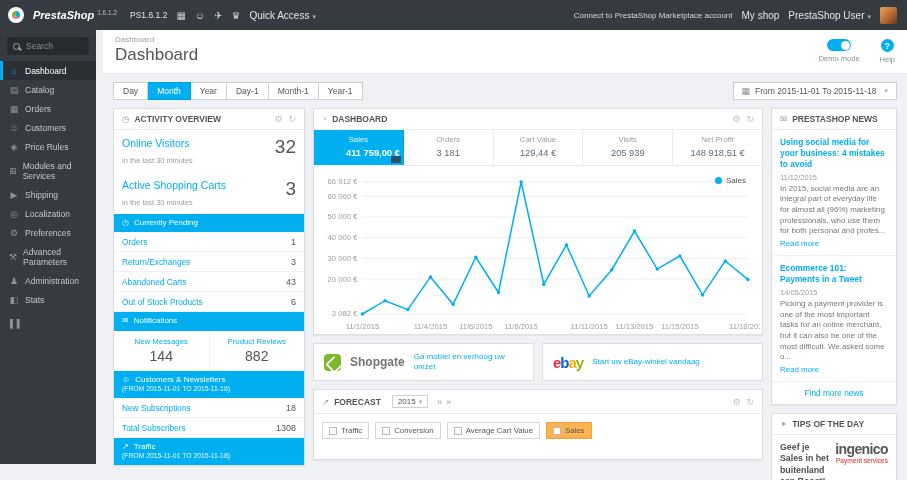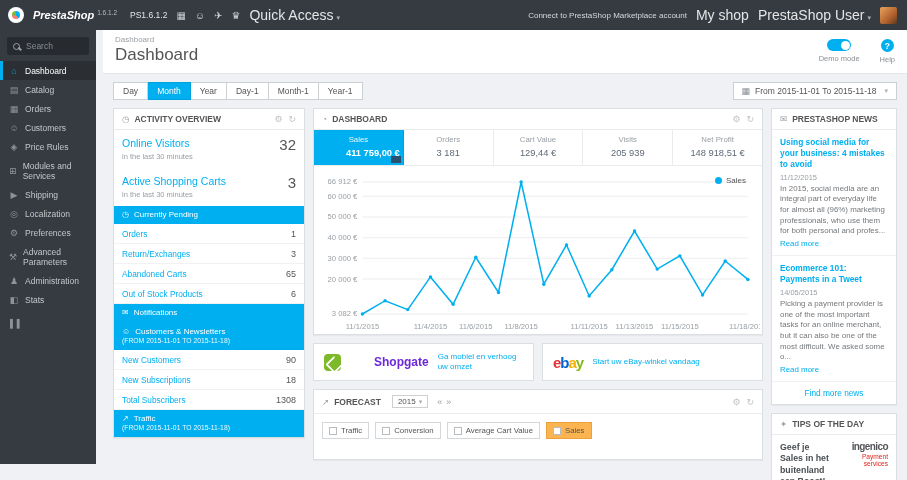--- a/index.html
+++ b/index.html
@@ -9,21 +9,21 @@
 
   
   .topbar { position:fixed; top:0; left:0; right:0; height:30px; background:#363a41; display:flex; align-items:center; justify-content:space-between; color:#fff; z-index:20; padding:0 10px 0 8px; }
   .tb-left, .tb-right { display:flex; align-items:center; gap:9px; }
   .logo { width:16px; height:16px; border-radius:50%; background:#fff; position:relative; flex:0 0 auto; }
   .logo::after { content:""; position:absolute; left:4px; top:4px; width:8px; height:8px; border-radius:50%; background:conic-gradient(#00aff0 0 40%, #f77 40% 70%, #7cb92c 70% 100%); }
   .brand { font-size:11px; font-weight:bold; color:#fff;font-style:italic; }
   .ver { font-size:6.5px; color:#b9bdc1; margin-left:-6px; position:relative; top:-3px; }
   .shoptag { font-size:8.5px; color:#e3e5e7; margin-left:4px; }
   .tb-ico { color:#cdd1d4; font-size:10px; cursor:pointer; }
-  .tb-item { font-size:14px; color:#e3e5e7; cursor:pointer; }
+  .tb-item { font-size:10px; color:#e3e5e7; cursor:pointer; }
   .tb-link { font-size:8px; color:#d6d9db; cursor:pointer; }
   .caret::after { content:"▾"; font-size:7px; margin-left:3px; color:#aab0b4; }
   .avatar { width:17px; height:17px; border-radius:2px; background:linear-gradient(135deg,#e8a45c,#b3622f 60%,#5c3a1e); cursor:pointer; }
 
   
   .sidebar { position:fixed; left:0; top:30px; bottom:16px; width:96px; background:#363a41; z-index:15; }
   .search { margin:7px 7px 6px; display:flex; align-items:center; background:#272b30; border-radius:2px; padding:4px 6px; gap:6px; }
   .mag { width:7px; height:7px; border:1.5px solid #9aa0a6; border-radius:50%; position:relative; flex:0 0 auto; }
   .mag::after { content:""; position:absolute; width:4px; height:1.5px; background:#9aa0a6; transform:rotate(45deg); right:-3px; bottom:-1px; }
   .search input { background:transparent; border:none; outline:none; color:#ccc; font-size:8.5px; width:62px; font-family:inherit; }
@@ -62,21 +62,21 @@
   .col-right { width:126px; flex:0 0 auto; }
   .panel { background:#fff; border:1px solid #dcdfe1; box-shadow:0 1px 1px rgba(0,0,0,.04); }
   .panel-h { display:flex; align-items:center; gap:5px; padding:5px 8px; border-bottom:1px solid #ebebeb; color:#555; font-weight:bold; font-size:8.5px; }
   .panel-ico { color:#9aa0a5; font-weight:normal; }
   .panel-tools { margin-left:auto; display:flex; gap:6px; color:#c0c4c7; font-size:9px; font-weight:normal; }
   .panel-tools span { cursor:pointer; }
 
   
   .visitor-row { padding:7px 8px 0; display:flex; justify-content:space-between; align-items:flex-start; }
   .visitor-label { color:#00aff0; font-size:10.5px; }
-  .visitor-num { font-size:15px; color:#555; line-height:1; }
+  .visitor-num { font-size:19px; color:#555; line-height:1; }
   .visitor-sub { padding:0 8px 7px; color:#9aa0a5; font-size:7.5px; }
   .sec-bar { background:#00aff0; color:#fff; font-size:8px; padding:4px 8px; line-height:1.3; }
   .sec-line { display:flex; align-items:center; gap:5px; }
   .sec-ico { font-size:8px; opacity:.9; }
   .sec-sub { font-size:6.8px; opacity:.92; }
   .a-row { display:flex; justify-content:space-between; align-items:center; padding:4.5px 8px; border-bottom:1px solid #f1f2f3; }
   .a-row .link { font-size:8.3px; }
   .a-val { color:#555; font-size:9px; }
   .notif-cells { display:flex; text-align:center; border-bottom:1px solid #f1f2f3; }
   .cell { flex:1; padding:6px 4px; cursor:pointer; }
@@ -97,21 +97,21 @@
   .chart-wrap { position:relative; padding:4px 2px 0; }
   .chart-legend { position:absolute; top:10px; right:16px; display:flex; align-items:center; gap:4px; font-size:8px; color:#555; }
   .legend-dot { width:7px; height:7px; border-radius:50%; background:#00aff0; }
   .tick { fill:#9aa0a5; font-size:7.6px; font-family:"Liberation Sans","DejaVu Sans",sans-serif; }
 
   
   .modrow { display:flex; gap:8px; margin-top:8px; }
   .modbox { flex:1; background:#fff; border:1px solid #dcdfe1; display:flex; align-items:center; gap:9px; padding:8px 10px; min-height:36px; }
   .sg-ico { width:17px; height:17px; border-radius:4px; background:#7db928; position:relative; flex:0 0 auto; }
   .sg-ico::after { content:""; position:absolute; left:4px; top:4px; width:9px; height:9px; border:2px solid #fff; border-radius:2px; border-top-color:transparent; transform:rotate(45deg); }
-  .sg-name { color:#6d28d9; font-weight:bold; font-size:12px;margin-left:24px; }
+  .sg-name { color:#737373; font-weight:bold; font-size:12px; }
   .mod-link { font-size:8px; line-height:1.25; }
   .ebay-logo { font-weight:bold; font-size:15px; letter-spacing:-1px; flex:0 0 auto; }
   .eb-e { color:#e53238; } .eb-b { color:#0064d2; } .eb-a { color:#f5af02; } .eb-y { color:#86b817; }
 
   
   .forecast { margin-top:8px; }
   .year-select { border:1px solid #ccd0d3; background:#fff; padding:1px 5px; font-size:8px; color:#555; font-weight:normal; display:flex; align-items:center; cursor:pointer; margin-left:6px; }
   .pager { color:#9aa0a5; font-size:9px; font-weight:normal; display:flex; gap:4px; margin-left:4px; }
   .pager span { cursor:pointer; }
   .flegend { display:flex; gap:6px; padding:8px 8px 20px; flex-wrap:nowrap; }
@@ -124,21 +124,21 @@
   .news-title { color:#00aff0; font-size:8.4px; font-weight:bold; line-height:1.3; cursor:pointer; }
   .news-date { color:#9aa0a5; font-size:7.5px; margin:3px 0 2px; }
   .news-body { color:#74787c; font-size:7.9px; line-height:1.35; }
   .read-more { font-size:7.9px; display:inline-block; margin-top:2px; }
   .find-more { text-align:center; padding:6px 4px; font-size:8.3px; }
   .tips { margin-top:8px; }
   .tips-body { padding:7px 8px 14px; }
   .tips-top { display:flex; justify-content:space-between; gap:6px; }
   .tips-head { font-weight:bold; color:#4a4e52; font-size:8.8px; width:56px; line-height:1.3; }
   .ingenico { text-align:right; }
-  .ing-name { font-weight:bold; color:#55565a; font-size:10px; letter-spacing:-0.6px; line-height:1; }
+  .ing-name { font-weight:bold; color:#55565a; font-size:14px; letter-spacing:-0.6px; line-height:1; }
   .ing-sub { color:#e2231a; font-size:6.6px; margin-top:1px; }
 </style>
 </head>
 <body>
 
 <header class="topbar">
   <div class="tb-left">
     <span class="logo"></span>
     <span class="brand">PrestaShop</span>
     <span class="ver">1.6.1.2</span>
@@ -278,44 +278,50 @@
       <div class="a-row">
         <span class="link">Orders</span>
         <span class="a-val">1</span>
       </div>
       <div class="a-row">
         <span class="link">Return/Exchanges</span>
         <span class="a-val">3</span>
       </div>
       <div class="a-row">
         <span class="link">Abandoned Carts</span>
-        <span class="a-val">65</span>
+        <span class="a-val">43</span>
       </div>
       <div class="a-row">
         <span class="link">Out of Stock Products</span>
         <span class="a-val">6</span>
       </div>
 
       <div class="sec-bar">
         <div class="sec-line">
           <span class="sec-ico">✉</span>
           <span>Notifications</span>
         </div>
       </div>
+      <div class="notif-cells">
+        <div class="cell">
+          <div class="cell-label">New Messages</div>
+          <div class="cell-val">144</div>
+        </div>
+        <div class="cell">
+          <div class="cell-label">Product Reviews</div>
+          <div class="cell-val">882</div>
+        </div>
+      </div>
 
       <div class="sec-bar">
         <div class="sec-line">
           <span class="sec-ico">☺</span>
           <span>Customers &amp; Newsletters</span>
         </div>
         <div class="sec-sub">(FROM 2015-11-01 TO 2015-11-18)</div>
-      </div>
-      <div class="a-row">
-        <span class="link">New Customers</span>
-        <span class="a-val">90</span>
       </div>
       <div class="a-row">
         <span class="link">New Subscriptions</span>
         <span class="a-val">18</span>
       </div>
       <div class="a-row">
         <span class="link">Total Subscribers</span>
         <span class="a-val">1308</span>
       </div>
 

